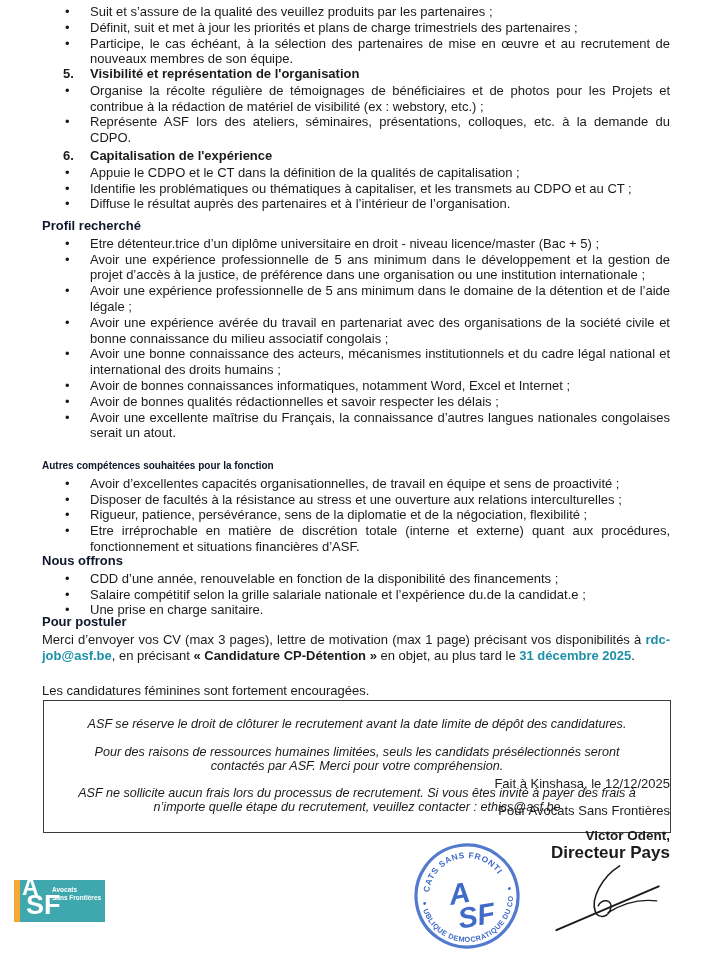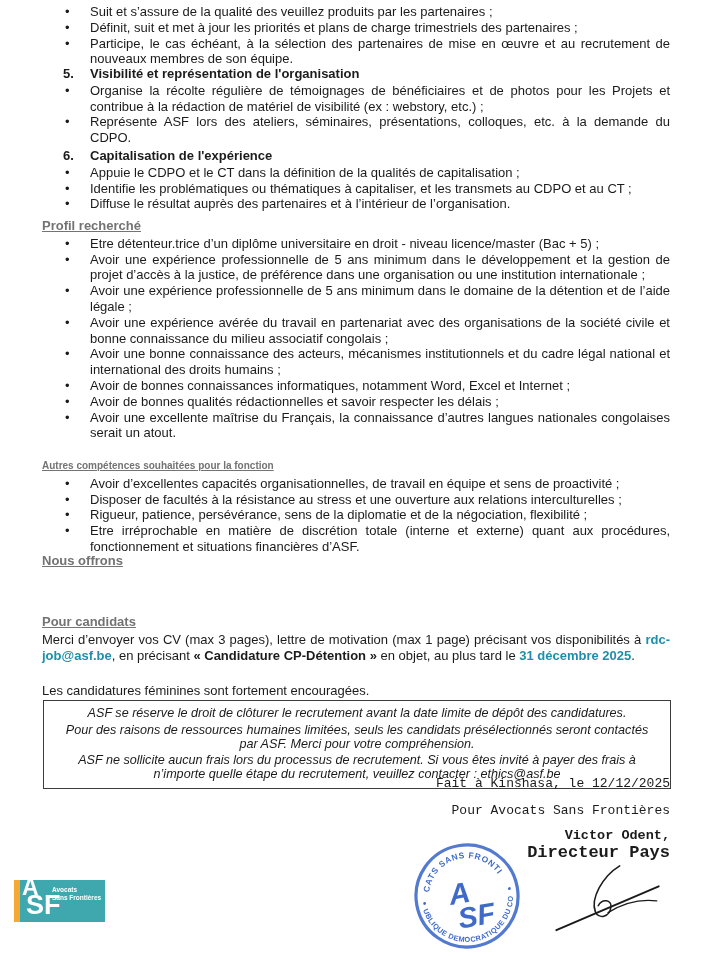--- a/index.html
+++ b/index.html
@@ -7,31 +7,31 @@
     position:relative; width:711px; height:956px; background:#ffffff;
     font-family:"Liberation Sans", sans-serif; font-size:13px; line-height:15.8px;
     color:#1b1b1b; overflow:hidden;
   }
   .abs { position:absolute; left:42px; width:628px; }
   ul.blist { list-style:none; margin:0; padding:0; }
   ul.blist li { position:relative; padding-left:48px; text-align:justify; }
   ul.blist li::before { content:"\2022"; position:absolute; left:23px; top:0; }
   .numhead { position:relative; padding-left:48px; font-weight:bold; margin-bottom:1px; }
   .numhead .num { position:absolute; left:21px; }
-  .tealhead { color:#737373; font-weight:bold; text-decoration:underline; margin:0 0 2px 0; }
+  .tealhead { color:#0f172a; font-weight:bold; margin:0 0 2px 0; }
   p.body { margin:0; text-align:justify; }
   .accent { color:#1e8fa8; font-weight:bold; text-decoration:none; }
   .boldblk { font-weight:bold; }
   .notice-box {
     position:absolute; left:43px; width:610px; border:1px solid #3c3c3c;
     padding:3px 8px; font-style:italic; text-align:center;
     font-size:12.6px; line-height:13.8px;
   }
-  .notice-box p { margin:3px; }
-  .rline { position:absolute; right:41px; text-align:right; white-space:nowrap;font-family:Liberation Mono, monospace; }
+  .notice-box p { margin:14px; }
+  .rline { position:absolute; right:41px; text-align:right; white-space:nowrap; }
   .bold { font-weight:bold; }
   
   .asf-logo { position:absolute; left:14px; top:880px; width:91px; height:42px; background:#3fa8ae; }
   .asf-logo .stripe { position:absolute; left:0; top:0; width:6px; height:42px; background:#f5a833; }
   .asf-logo .big-a { position:absolute; left:8px; top:-4px; color:#fff; font-weight:bold; font-size:23px; line-height:23px; }
   .asf-logo .big-sf { position:absolute; left:12px; top:12px; color:#fff; font-weight:bold; font-size:27px; line-height:27px; }
   .asf-logo .small-lines { position:absolute; left:38px; top:6px; color:#fff; font-size:6.5px; line-height:7.5px; font-weight:bold; }
   
   .stamp { position:absolute; left:412px; top:840px; width:110px; height:112px; transform:rotate(-10deg); opacity:0.92; }
   
@@ -92,24 +92,29 @@
     <ul class="blist">
       <li>Avoir d’excellentes capacités organisationnelles, de travail en équipe et sens de proactivité ;</li>
       <li>Disposer de facultés à la résistance au stress et une ouverture aux relations interculturelles ;</li>
       <li>Rigueur, patience, persévérance, sens de la diplomatie et de la négociation, flexibilité ;</li>
       <li>Etre irréprochable en matière de discrétion totale (interne et externe) quant aux procédures, fonctionnement et situations financières d’ASF.</li>
     </ul>
   </section>
 
   <section class="abs" style="top:546px">
     <h3 class="tealhead" style="font-size:13px; margin-top:7px;">Nous offrons</h3>
+    <ul class="blist">
+      <li>CDD d’une année, renouvelable en fonction de la disponibilité des financements ;</li>
+      <li>Salaire compétitif selon la grille salariale nationale et l’expérience du.de la candidat.e ;</li>
+      <li>Une prise en charge sanitaire.</li>
+    </ul>
   </section>
 
   <section class="abs" style="top:614px">
-    <h3 class="tealhead" style="font-size:13px; margin-top:0;">Pour candidats</h3>
+    <h3 class="tealhead" style="font-size:13px; margin-top:0;">Pour postuler</h3>
     <p class="body"><span>Merci d’envoyer vos CV (max 3 pages), lettre de motivation (max 1 page) précisant vos disponibilités à </span><a class="accent" href="#">rdc-job@asf.be</a><span>, en précisant </span><span class="boldblk">« Candidature CP-Détention »</span><span> en objet, au plus tard le </span><span class="accent">31 décembre 2025</span><span>.</span></p>
   </section>
 
   <div class="abs" style="top:683px">Les candidatures féminines sont fortement encouragées.</div>
 
   <div class="notice-box" style="top:700px">
     <p>ASF se réserve le droit de clôturer le recrutement avant la date limite de dépôt des candidatures.</p>
     <p>Pour des raisons de ressources humaines limitées, seuls les candidats présélectionnés seront contactés par ASF. Merci pour votre compréhension.</p>
     <p><span>ASF ne sollicite aucun frais lors du processus de recrutement. Si vous êtes invité à payer des frais à n’importe quelle étape du recrutement, veuillez contacter : </span><span>ethics@asf.be</span></p>
   </div>

